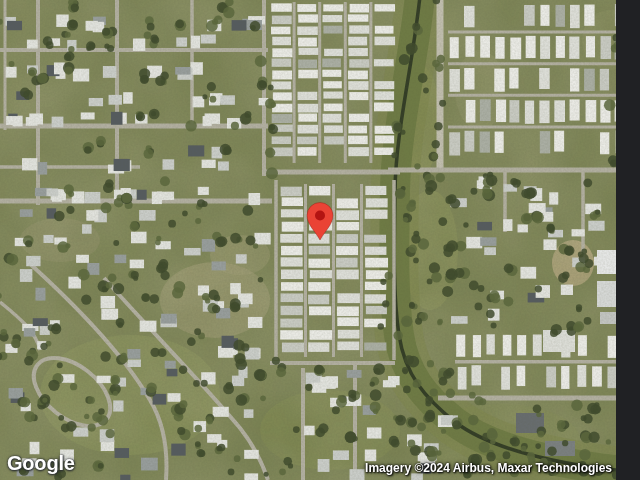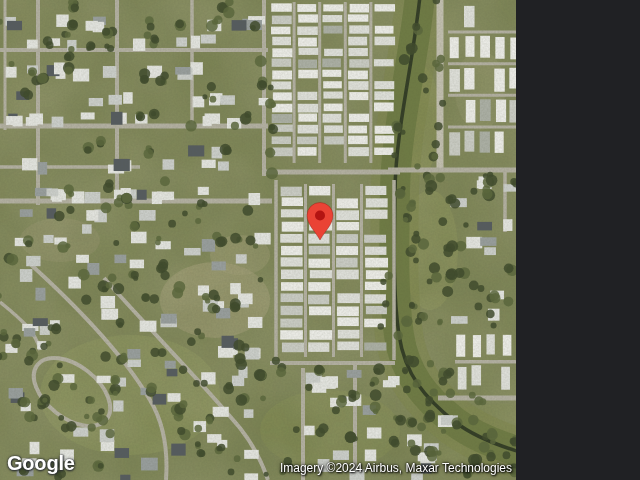--- a/index.html
+++ b/index.html
@@ -1,25 +1,25 @@
 <!DOCTYPE html>
 <html><head>
 <meta charset="utf-8">
 <style>
   html,body{margin:0;padding:0;background:#202124;}
-  .stage{position:relative;width:516px;height:480px;overflow:hidden;
+  .stage{position:relative;width:616px;height:480px;overflow:hidden;
          font-family:"Liberation Sans", sans-serif;}
   .stage svg{display:block;position:absolute;left:0;top:0;}
   .logo{position:absolute;left:7px;bottom:5px;color:#fff;font-size:20px;
         font-weight:700;letter-spacing:-0.2px;
         text-shadow:0 1px 2px rgba(40,44,48,.95),0 0 3px rgba(40,44,48,.8),1px 0 2px rgba(40,44,48,.7);
         cursor:pointer;user-select:none;}
   .attr{position:absolute;right:4px;bottom:5px;color:#fff;font-size:12px;
         text-shadow:0 0 2px #000,1px 1px 2px #000,0 0 4px rgba(0,0,0,.8);
-        user-select:none;}
+        user-select:none;font-weight:bold;}
 </style>
 </head>
 <body>
 
 <div class="stage">
   <svg id="map-svg" width="640" height="480" viewBox="0 0 640 480">
     <defs>
       <filter id="fMottle" x="0" y="0" width="100%" height="100%">
         <feTurbulence type="fractalNoise" baseFrequency="0.013" numOctaves="3" seed="3" stitchTiles="stitch"></feTurbulence>
         <feColorMatrix type="matrix" values="0 0 0 0 0.64  0 0 0 0 0.60  0 0 0 0 0.42  0 0 0 0.30 0"></feColorMatrix>

